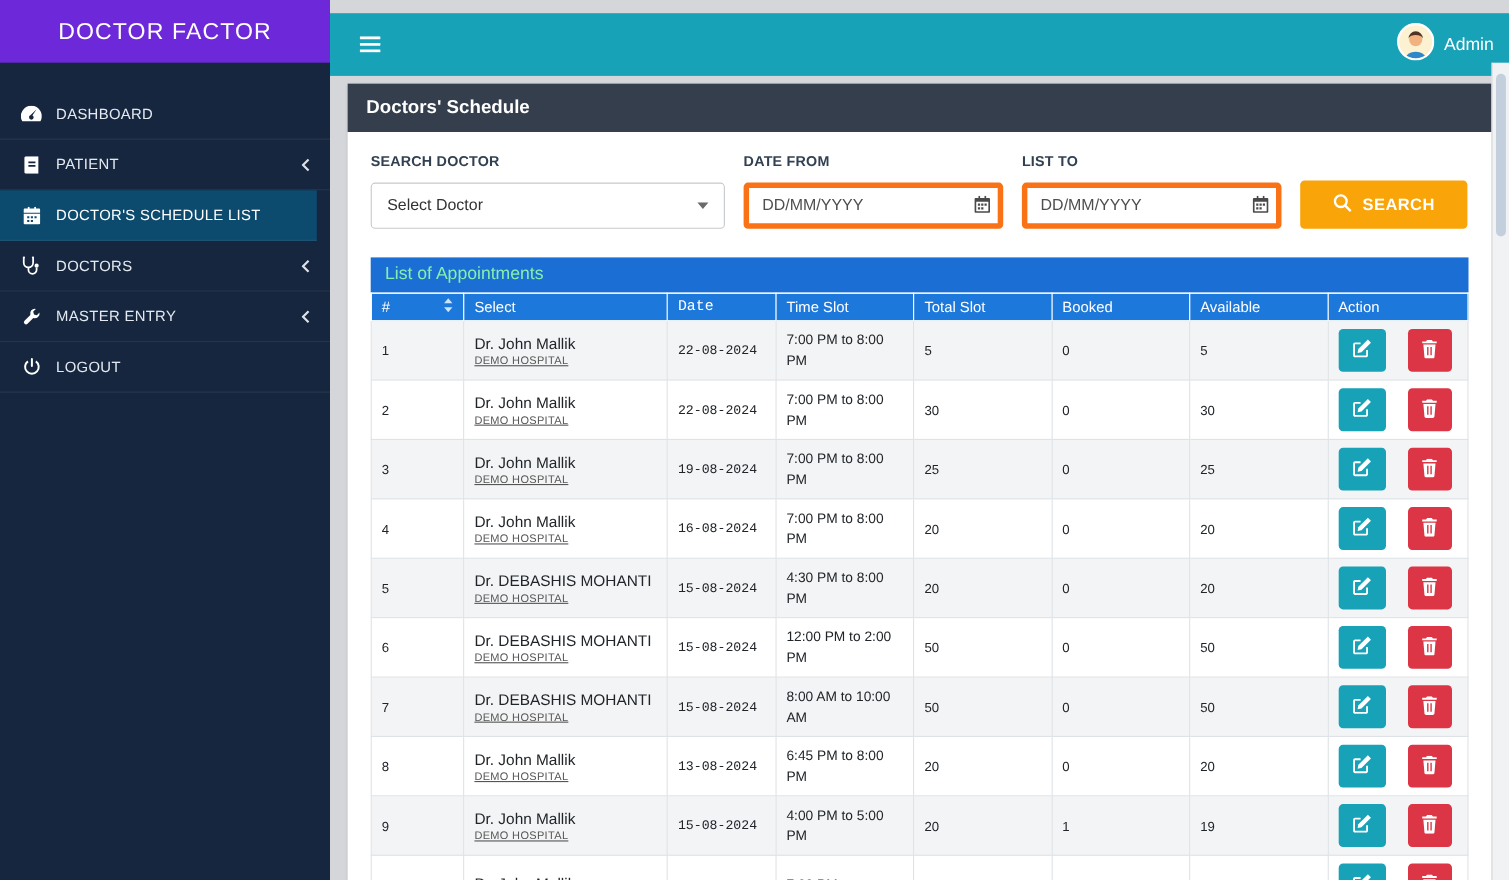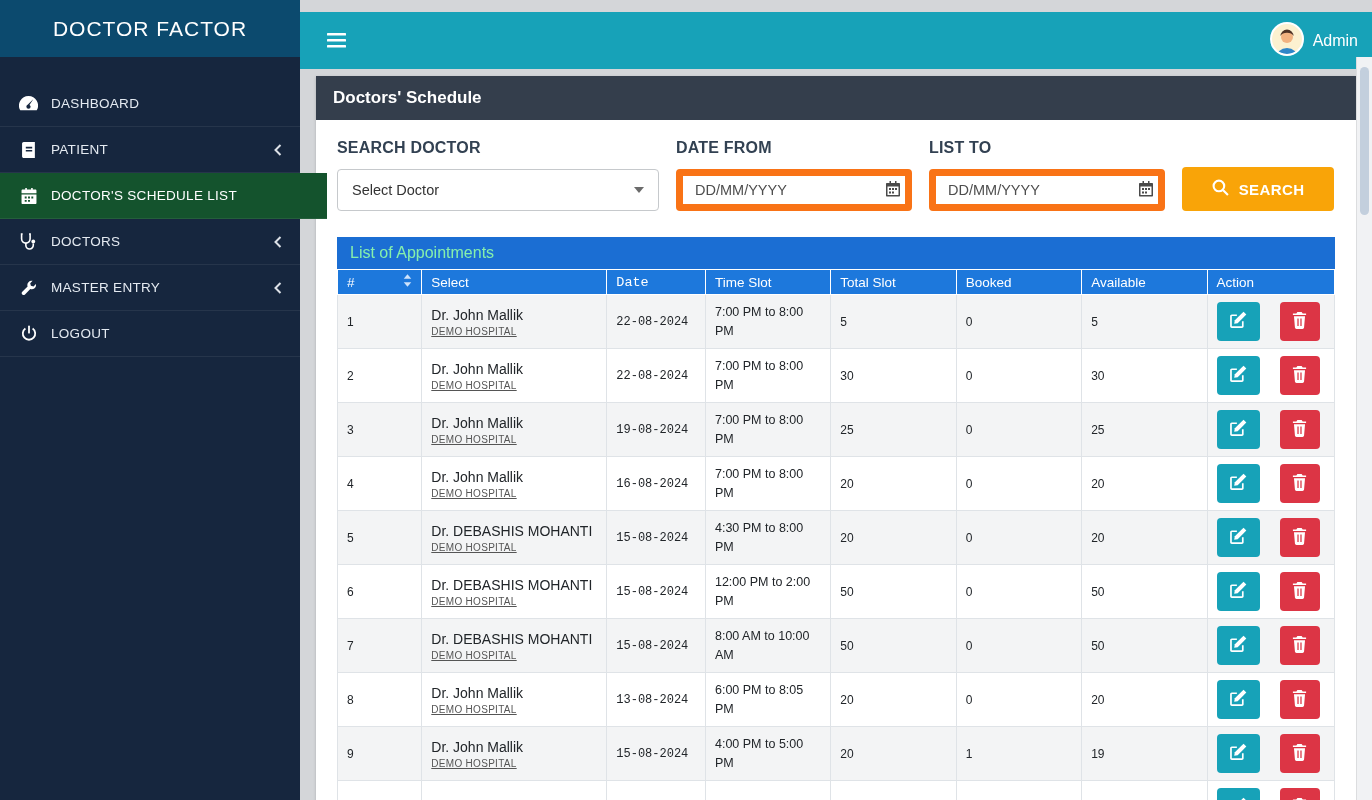--- a/index.html
+++ b/index.html
@@ -1,50 +1,50 @@
 <!DOCTYPE html>
 <html><head>
 <meta charset="utf-8">
 <style>
   * { box-sizing: border-box; margin: 0; padding: 0; }
   html, body { width: 1372px; height: 800px; overflow: hidden; }
   body { font-family: "Liberation Sans", sans-serif; background: #d4d6d9; position: relative; }
 
   
   .sidebar { position: absolute; left: 0; top: 0; width: 300px; height: 800px; background: #16263e; z-index: 5; }
-  .brand { height: 57px; background: #0c4a6e; color: #fff; display: flex; align-items: center; justify-content: center; font-size: 21px; font-weight: 500; letter-spacing: 1px; }
+  .brand { height: 57px; background: #6d28d9; color: #fff; display: flex; align-items: center; justify-content: center; font-size: 21px; font-weight: 500; letter-spacing: 1px; }
   .nav { padding-top: 24px; }
   .nav-item { display: flex; align-items: center; height: 46px; padding: 0 18px 0 17px; color: #e4eaf1; font-size: 13.5px; letter-spacing: .3px; border-bottom: 1px solid rgba(255,255,255,.07); cursor: pointer; }
-  .nav-item.active { background: #14532d; width: 327px; color: #fff; }
+  .nav-item.active { background: #0c4a6e; width: 288px; color: #fff; }
   .nav-icon { width: 23px; display: inline-flex; justify-content: center; margin-right: 11px; flex: none; }
   .nav-label { flex: 1 1 auto; white-space: nowrap; }
   .nav-chevron { flex: none; opacity: .95; display: inline-flex; }
 
   
   .topbar { position: absolute; left: 300px; top: 12px; right: 0; height: 57px; background: #17a2b8; display: flex; align-items: center; padding: 0 14px 0 23px; z-index: 4; }
   .hamburger { background: transparent; border: none; cursor: pointer; display: inline-flex; padding: 4px; }
   .topbar-user { margin-left: auto; display: flex; align-items: center; gap: 9px; cursor: pointer; }
   .user-label { color: #fff; font-size: 16px; }
 
   
   .main { position: absolute; left: 300px; top: 57px; right: 0; bottom: 0; padding: 19px 16px; }
   .card { background: #fff; box-shadow: 0 1px 3px rgba(0,0,0,.18); }
   .card-header { background: #343e4c; color: #fff; font-size: 17px; font-weight: 700; padding: 12px 17px; }
   .card-body { padding: 19px 21px 22px 21px; }
 
   
   .filters { display: flex; align-items: flex-end; gap: 17px; }
   .fgroup { display: flex; flex-direction: column; }
-  .fgroup label { font-size: 16px; font-weight: 700; color: #324152; margin-bottom: 12px; letter-spacing: .2px; }
+  .fgroup label { font-size: 13px; font-weight: 700; color: #324152; margin-bottom: 12px; letter-spacing: .2px; }
   .fg-doctor { width: 322px; }
   .fg-date { width: 236px; }
   .select-box { height: 42px; border: 1px solid #c6c9cc; border-radius: 4px; display: flex; align-items: center; padding: 0 14px; font-size: 14.5px; color: #333; cursor: pointer; background: #fff; }
   .select-box .caret { margin-left: auto; width: 0; height: 0; border-left: 5px solid transparent; border-right: 5px solid transparent; border-top: 6px solid #6b6b6b; }
   .date-box { position: relative; height: 42px; }
-  .date-box input { width: 100%; height: 42px; border: 7px solid #f97316; border-radius: 4px; padding: 0 36px 0 12px; font-size: 14.5px; font-family: "Liberation Sans", sans-serif; color: #333; }
+  .date-box input { width: 100%; height: 42px; border: 5px solid #f97316; border-radius: 4px; padding: 0 36px 0 12px; font-size: 14.5px; font-family: "Liberation Sans", sans-serif; color: #333; }
   .date-box input::placeholder { color: #4e4e4e; opacity: 1; }
   .cal-icon { position: absolute; right: 11px; top: 12px; display: inline-flex; pointer-events: none; }
   .search-btn { width: 152px; height: 44px; background: #f9a408; border: none; border-radius: 4px; color: #fff; font-size: 15px; font-weight: 700; letter-spacing: .4px; display: inline-flex; align-items: center; justify-content: center; gap: 10px; cursor: pointer; font-family: "Liberation Sans", sans-serif; }
 
   
   .table-wrap { margin-top: 26px; }
   .table-title { background: #1b6ed3; color: #86efac; font-size: 16px; padding: 7px 13px; }
   table { width: 100%; border-collapse: collapse; table-layout: fixed; }
   thead th { background: #1d78dc; color: #fff; font-size: 13.5px; font-weight: 400; text-align: left; padding: 3px 9px; border: 1px solid #fff; height: 25px; }
   .th-flex { display: flex; align-items: center; justify-content: space-between; }
@@ -406,21 +406,21 @@
                       </svg></span>
                   </button></td>
               </tr>
               <tr>
                 <td>8</td>
                 <td>
                   <div class="doc-name">Dr. John Mallik</div>
                   <div class="doc-hosp">DEMO HOSPITAL</div>
                 </td>
                 <td>13-08-2024</td>
-                <td class="cell-time">6:00 PM to 8:05 PM</td>
+                <td class="cell-time">6:45 PM to 8:00 PM</td>
                 <td>20</td>
                 <td>0</td>
                 <td>20</td>
                 <td class="cell-action"><button class="btn-edit">
                     <span><svg width="18" height="18" viewBox="0 0 16 16" fill="#fff">
                         <path d="M12.9.6l2.5 2.5-7.7 7.7-3.1.6.6-3.1z"></path>
                         <path d="M13 9v4.5c0 .8-.7 1.5-1.5 1.5h-9C1.7 15 1 14.3 1 13.5v-9C1 3.7 1.7 3 2.5 3H7v1.5H2.5v9h9V9H13z"></path>
                       </svg></span>
                   </button><button class="btn-delete">
                     <span><svg width="15" height="17" viewBox="0 0 14 16" fill="#fff">

